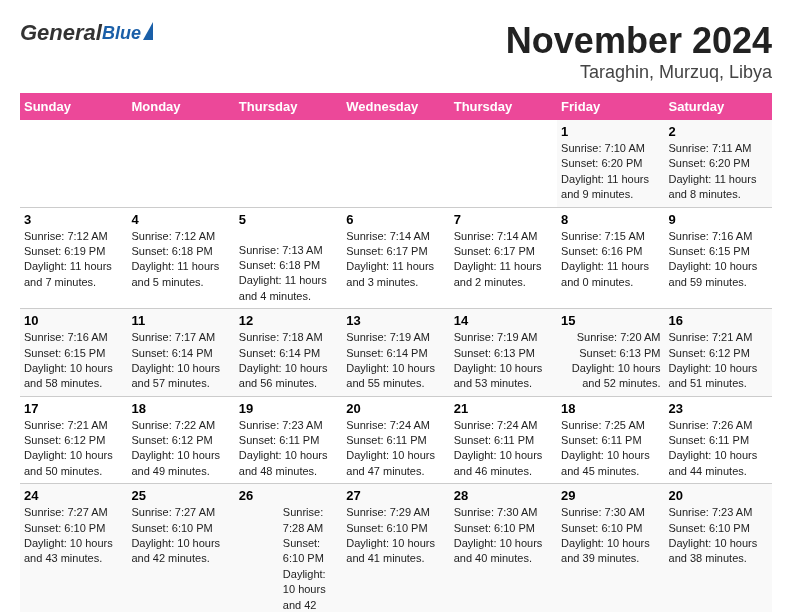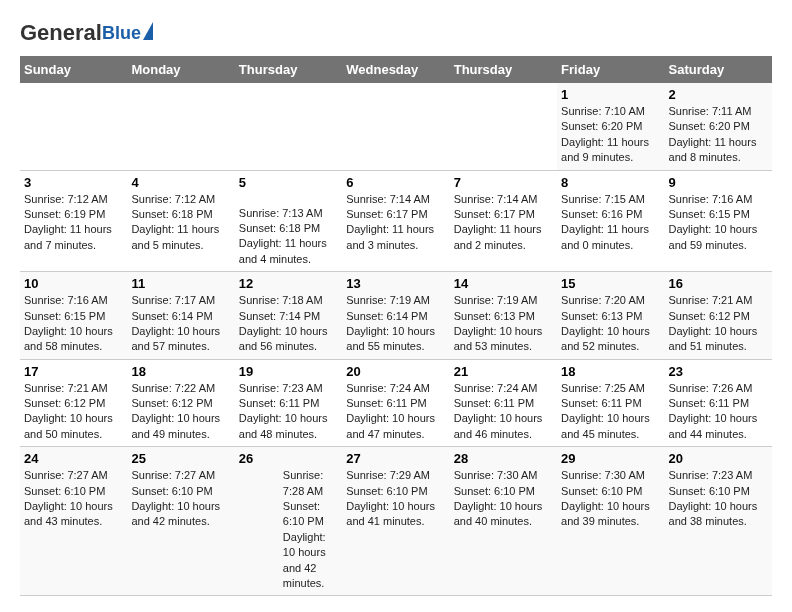--- a/index.html
+++ b/index.html
@@ -13,20 +13,21 @@
     .header {
       display: flex;
       justify-content: space-between;
       align-items: flex-start;
       margin-bottom: 10px;
     }
     .logo {
       display: flex;
       flex-direction: column;
       align-items: flex-start;
+      font-style: italic;
     }
     .logo-text {
       font-size: 22px;
       font-weight: bold;
       color: #1a5fa8;
       display: flex;
       align-items: center;
     }
     .logo-triangle {
       width: 0;
@@ -48,21 +49,21 @@
     .location {
       font-size: 18px;
       color: #444;
     }
     table {
       width: 100%;
       border-collapse: collapse;
       font-size: 11px;
     }
     thead tr th {
-      background-color: #737373;
+      background-color: #ec4899;
       color: #fff;
       padding: 6px 4px;
       text-align: left;
       font-size: 13px;
       font-weight: bold;
     }
     tbody tr {
       border-bottom: 1px solid #ccc;
     }
     tbody tr:nth-child(odd) {
@@ -94,20 +95,24 @@
 </head>
 <body>
 
 <div class="header">
   <div class="logo">
     <div class="logo-text">
       <span style="color:#333;font-weight:bold;font-size:22px;">General</span>
         <span style="color:#1a5fa8;font-weight:bold;font-size:18px;">Blue</span>
         <span class="logo-triangle"></span>
     </div>
+  </div>
+  <div class="title-block">
+    <div class="month-title">November 2024</div>
+    <div class="location">Taraghin, Murzuq, Libya</div>
   </div>
 </div>
 
 <table>
   <thead>
     <tr>
     <th>Sunday</th>
         <th>Monday</th>
         <th>Thursday</th>
         <th>Wednesday</th>
@@ -189,38 +194,38 @@
         </td>
         <td>
           <div class="day-num">11</div>
           <div class="day-info" style="white-space: pre-line;">Sunrise: 7:17 AM
 Sunset: 6:14 PM
 Daylight: 10 hours and 57 minutes.</div>
         </td>
         <td>
           <div class="day-num">12</div>
           <div class="day-info" style="white-space: pre-line;">Sunrise: 7:18 AM
-Sunset: 7:14 PM
+Sunset: 6:14 PM
 Daylight: 10 hours and 56 minutes.</div>
         </td>
         <td>
           <div class="day-num">13</div>
           <div class="day-info" style="white-space: pre-line;">Sunrise: 7:19 AM
 Sunset: 6:14 PM
 Daylight: 10 hours and 55 minutes.</div>
         </td>
         <td>
           <div class="day-num">14</div>
           <div class="day-info" style="white-space: pre-line;">Sunrise: 7:19 AM
 Sunset: 6:13 PM
 Daylight: 10 hours and 53 minutes.</div>
         </td>
         <td>
           <div class="day-num">15</div>
-          <div class="day-info" style="white-space: pre-line;">Sunrise: 7:20 AM
+          <div class="day-info" style="white-space: pre-line; text-align: right;">Sunrise: 7:20 AM
 Sunset: 6:13 PM
 Daylight: 10 hours and 52 minutes.</div>
         </td>
         <td>
           <div class="day-num">16</div>
           <div class="day-info" style="white-space: pre-line;">Sunrise: 7:21 AM
 Sunset: 6:12 PM
 Daylight: 10 hours and 51 minutes.</div>
         </td>
       </tr>

